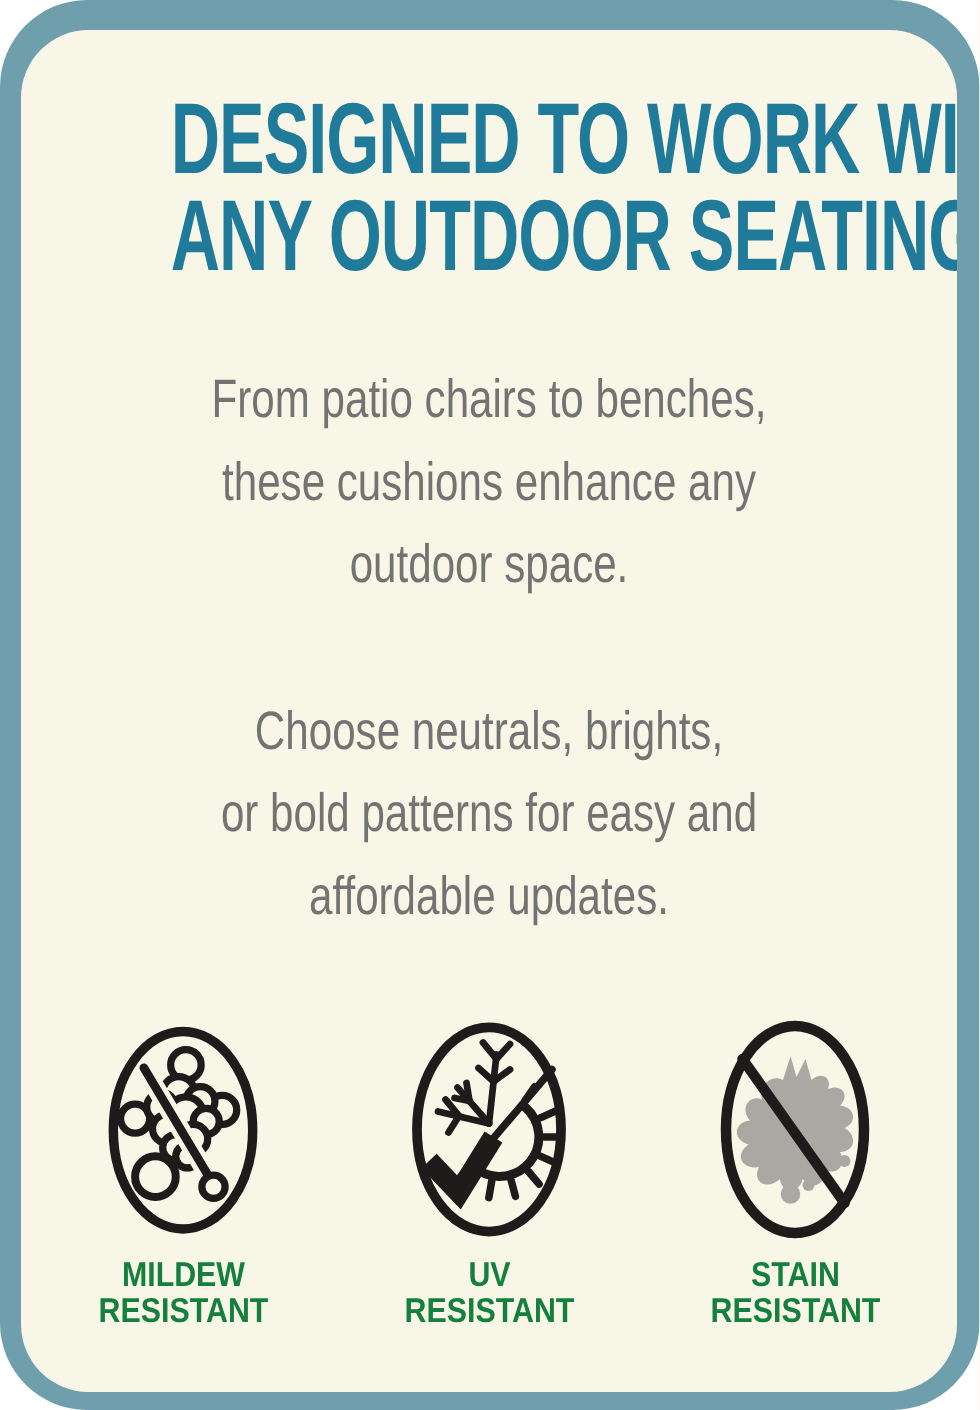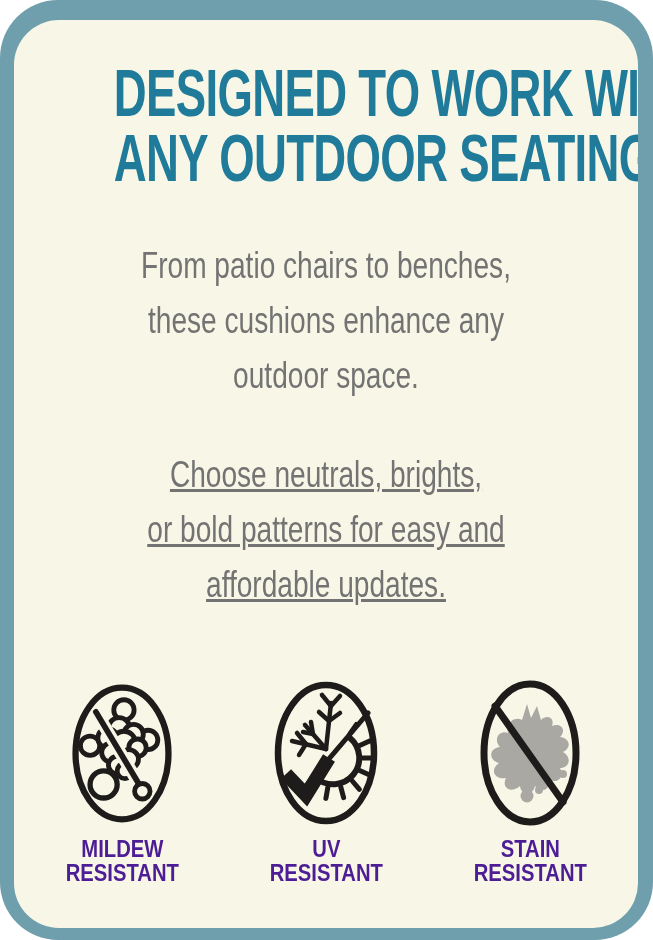--- a/index.html
+++ b/index.html
@@ -40,21 +40,21 @@
   }
   .para {
     margin:0;
     text-align:center;
     color:#737373;
     font-size:36px;
     line-height:55px;
     font-weight:normal;
   }
   .para1 { margin-top:48px; }
-  .para2 { margin-top:44px;text-decoration:underline; }
+  .para2 { margin-top:56px; }
   .pline {
     display:block;
     white-space:nowrap;
     transform:scaleX(0.78);
     transform-origin:50% 50%;
   }
   .features {
     position:absolute;
     top:658px; left:6px; right:6px;
     display:flex;
@@ -65,21 +65,21 @@
     flex-direction:column;
     align-items:center;
   }
   .feature svg { display:block; }
   .flabel {
     margin-top:9px;
     font-weight:bold;
     font-size:23px;
     line-height:24px;
     text-align:center;
-    color:#4c1d95;
+    color:#15803d;
   }
   .flabel span {
     display:block;
     white-space:nowrap;
     transform:scaleX(0.88);
     transform-origin:50% 50%;
   }
 </style>
 </head>
 <body>

